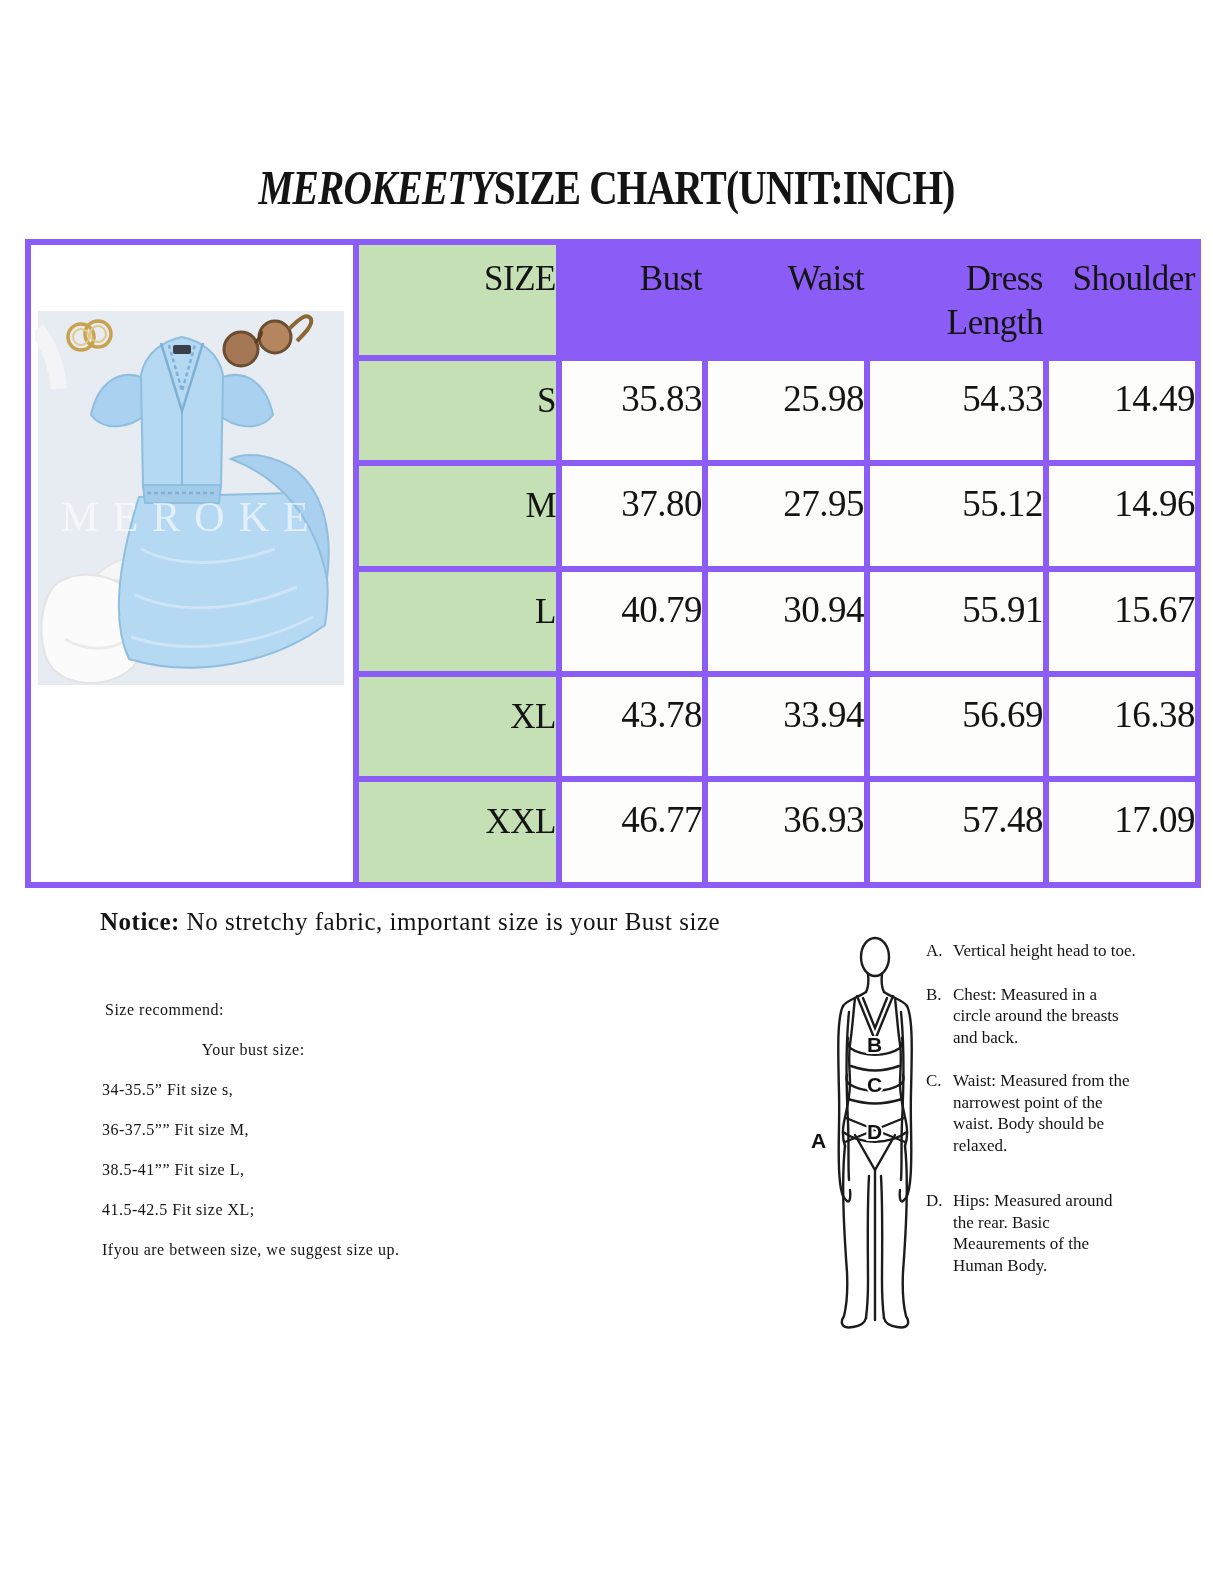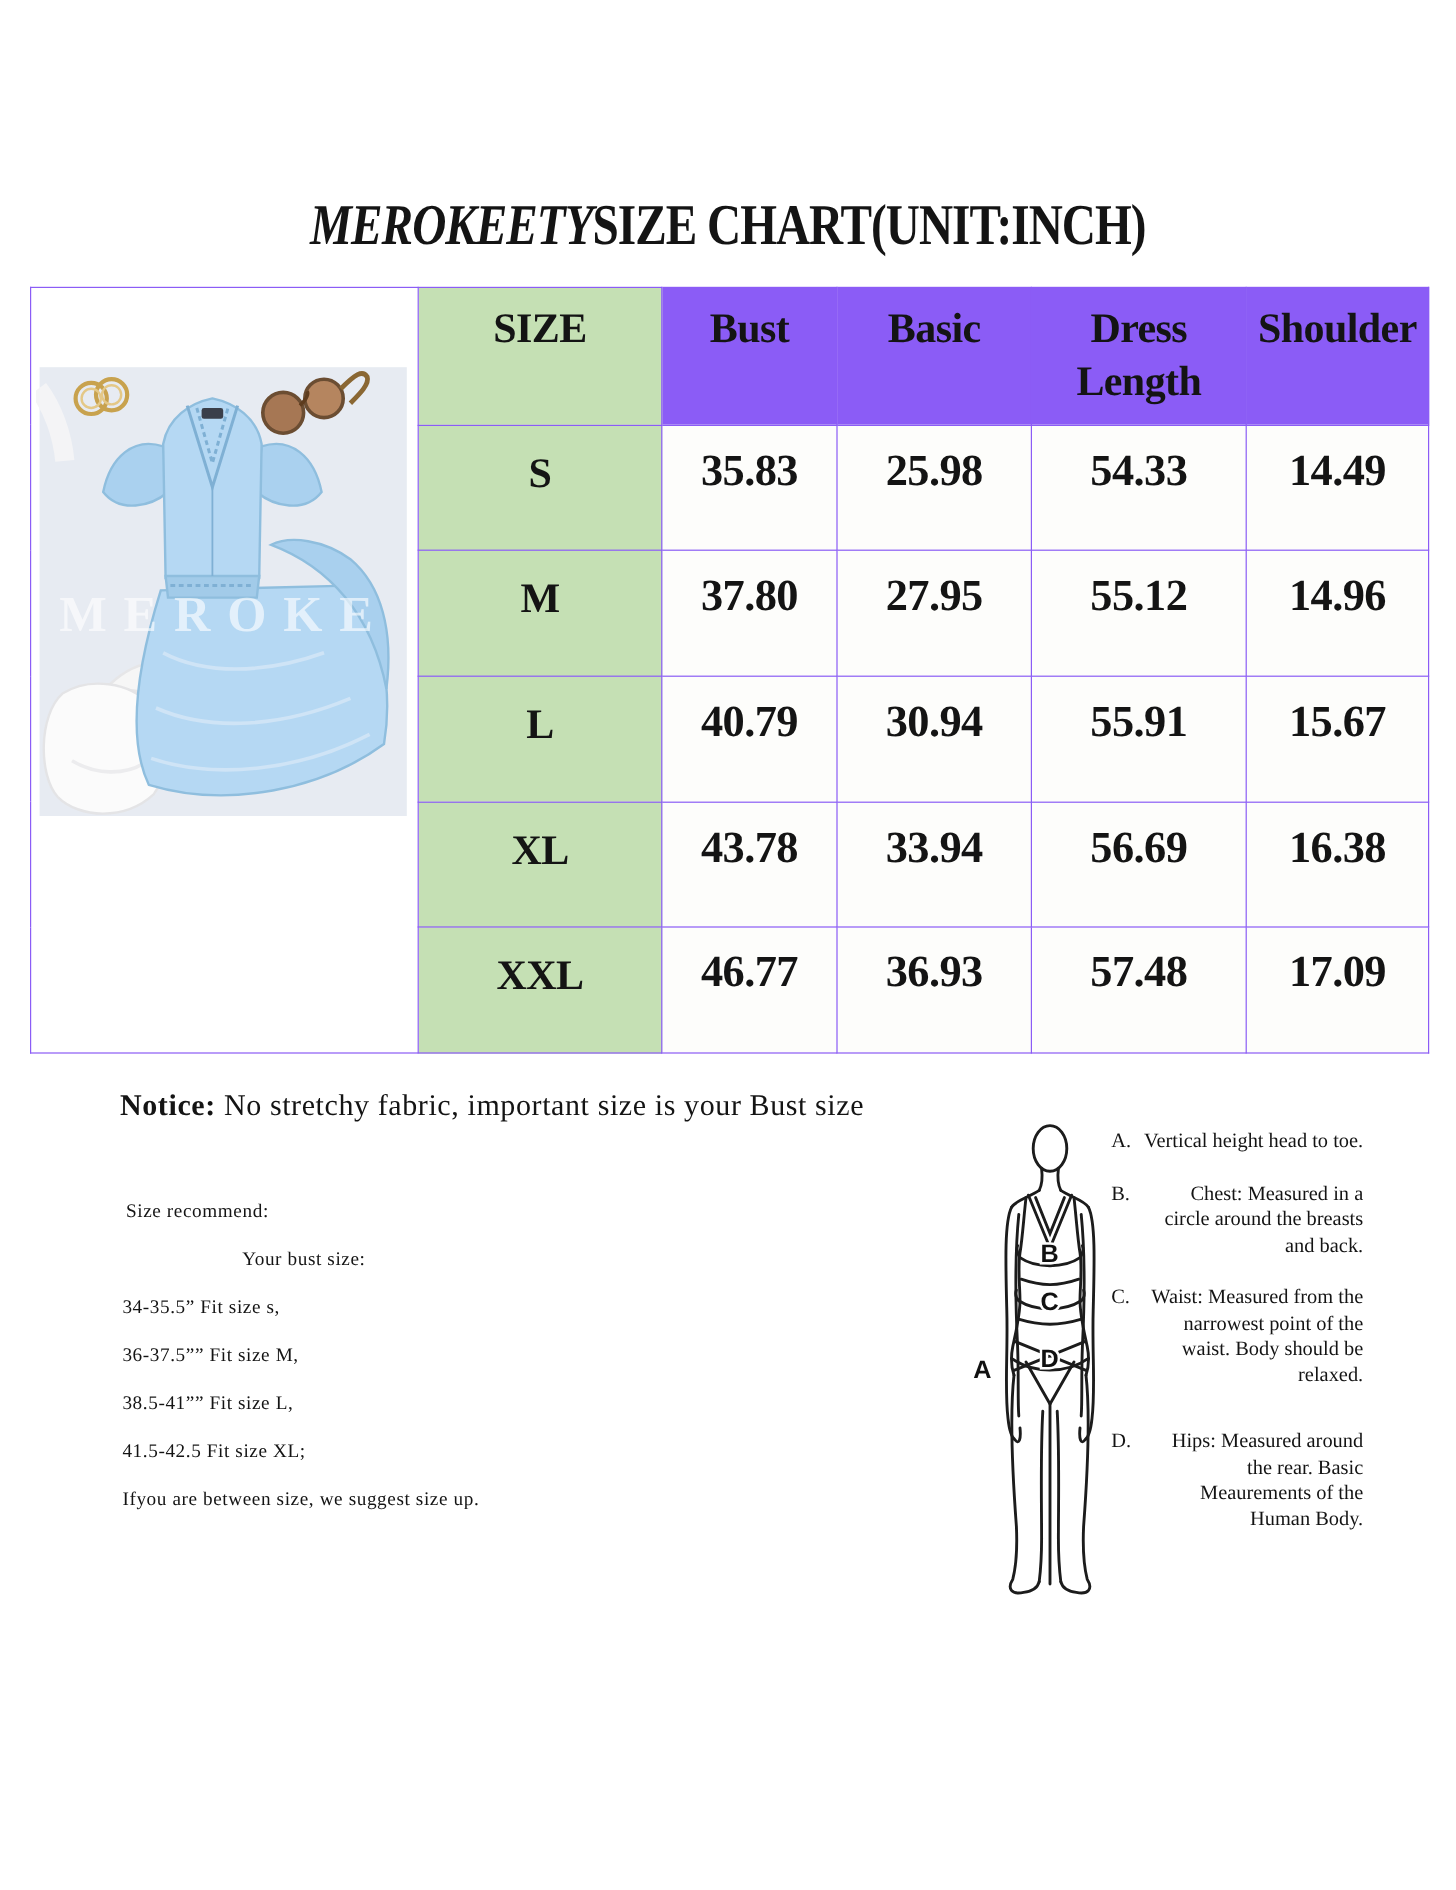--- a/index.html
+++ b/index.html
@@ -22,23 +22,23 @@
   }
   .title .inner { display:inline-block; transform:scaleX(.82); transform-origin:center; letter-spacing:-1px; }
   .title .brand { font-style:italic; }
 
   
   table.size-chart {
     position:absolute; left:25px; top:239px;
     border-collapse:collapse; table-layout:fixed;
   }
   table.size-chart td, table.size-chart th {
-    border:1px solid #8b5cf6;
-    text-align:center; vertical-align:top;
-    font-weight:700; letter-spacing:-.5px;
+    border:6px solid #8b5cf6;
+    text-align:right; vertical-align:top;
+    font-weight:400; letter-spacing:-.5px;
   }
   tr.header-row { height:114px; }
   tr.data-row   { height:104px; }
   .cell-green  { background:#c5e0b4; }
   .cell-yellow { background:#8b5cf6; }
   .cell-data   { background:#fdfdfb; }
   th.col-head  { font-size:35px; padding-top:12px; line-height:1.25; }
   td.size-label{ font-size:35px; padding-top:20px; }
   td.value     { font-size:37px; padding-top:16px; }
   td.img-cell  { background:#fff; padding:4px; vertical-align:top; }
@@ -60,21 +60,21 @@
 
   
   .figure-box { position:absolute; left:810px; top:932px; width:118px; height:402px; }
   .guide {
     position:absolute; left:926px; top:940px; width:210px;
     font-size:17px; line-height:21.5px;
     display:flex; flex-direction:column; gap:22px;
   }
   .guide-item { display:flex; }
   .guide-label { width:27px; flex:0 0 27px; }
-  .guide-text  { flex:1;text-align:right; }
+  .guide-text  { flex:1; }
 
   .fig-label { font-family:"Liberation Sans", sans-serif; font-weight:700; font-size:21px; }
 </style>
 </head>
 <body>
 
 <div class="page">
 
   <div class="title">
     <span class="inner">
@@ -147,21 +147,21 @@
               <path d="M220,94 Q228,86 226,82" fill="none" stroke="#5e3c1e" stroke-width="3"></path>
               <path d="M254,80 C266,68 272,64 276,70 C278,76 270,84 262,92" fill="none" stroke="#8a6733" stroke-width="4"></path>
             </g>
 
             <text x="157" y="282" text-anchor="middle" font-size="42" letter-spacing="14" fill="rgba(255,255,255,0.62)" font-family="Liberation Serif, serif">MEROKE</text>
           </svg>
         </div>
       </td>
       <th class="col-head cell-green">SIZE</th>
       <th class="col-head cell-yellow">Bust</th>
-      <th class="col-head cell-yellow">Basic</th>
+      <th class="col-head cell-yellow">Waist</th>
       <th class="col-head cell-yellow">Dress Length</th>
       <th class="col-head cell-yellow">Shoulder</th>
     </tr>
     <tr class="data-row">
       <td class="size-label cell-green">S</td>
       <td class="value cell-data">35.83</td>
       <td class="value cell-data">25.98</td>
       <td class="value cell-data">54.33</td>
       <td class="value cell-data">14.49</td>
     </tr>

